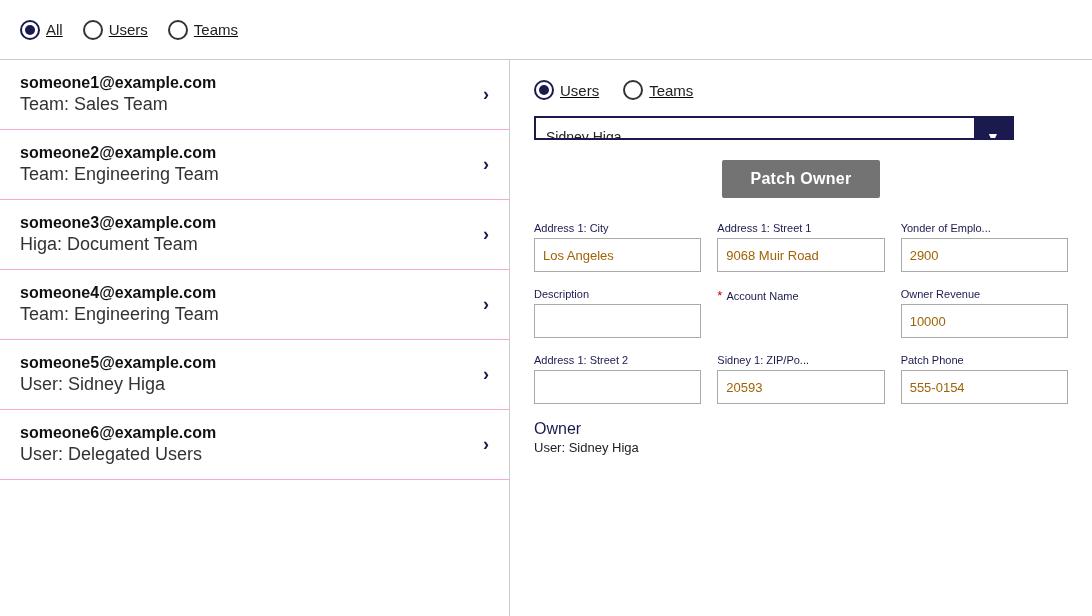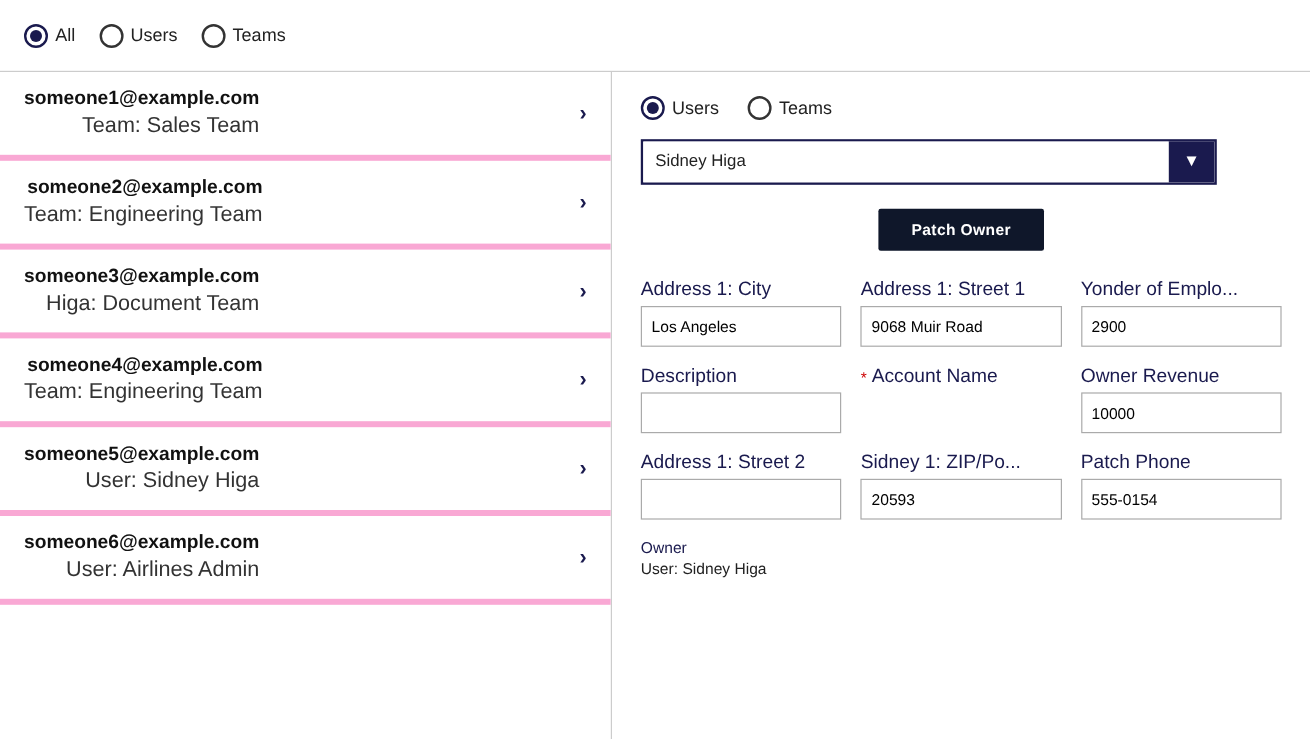--- a/index.html
+++ b/index.html
@@ -33,20 +33,21 @@
     .radio-group {
       display: flex;
       align-items: center;
       gap: 20px;
     }
     .radio-item {
       display: flex;
       align-items: center;
       gap: 6px;
       cursor: pointer;
+      text-decoration: underline;
     }
     .radio-circle {
       width: 20px;
       height: 20px;
       border-radius: 50%;
       border: 2px solid #333;
       display: flex;
       align-items: center;
       justify-content: center;
       background: #fff;
@@ -76,23 +77,22 @@
       width: 510px;
       background: #fff;
       border-right: 1px solid #ccc;
       overflow-y: auto;
     }
     .list-item {
       display: flex;
       align-items: center;
       justify-content: space-between;
       padding: 14px 20px;
-      border-bottom: 5px solid #f9a8d4;
+      border-bottom: 1px solid #f9a8d4;
       cursor: pointer;
-      text-align: right;
     }
     .list-item-text {}
     .list-item-email {
       font-size: 16px;
       font-weight: 600;
       color: #111;
     }
     .list-item-sub {
       font-size: 18px;
       color: #333;
@@ -120,24 +120,24 @@
       gap: 24px;
       margin-bottom: 16px;
     }
     .dropdown-row {
       display: flex;
       align-items: center;
       margin-bottom: 20px;
     }
     .dropdown-select {
       display: flex;
-      align-items: flex-end;
+      align-items: flex-start;
       border: 2px solid #1a1a4e;
       width: 480px;
-      height: 38px;
+      height: 24px;
       overflow: hidden;
     }
     .dropdown-value {
       flex: 1;
       padding: 0 10px;
       font-size: 14px;
       color: #222;
       background: #fff;
       line-height: 38px;
     }
@@ -151,69 +151,69 @@
       cursor: pointer;
       flex-shrink: 0;
     }
     .dropdown-arrow {
       color: #fff;
       font-size: 14px;
     }
     .patch-owner-btn {
       display: block;
       margin: 0 auto 24px auto;
-      background: #0f172a;
+      background: #737373;
       color: #fff;
       border: none;
       padding: 10px 28px;
-      font-size: 13px;
+      font-size: 16px;
       font-weight: 600;
       cursor: pointer;
       border-radius: 2px;
       letter-spacing: 0.3px;
     }
     .fields-grid {
       display: grid;
       grid-template-columns: 1fr 1fr 1fr;
       gap: 16px 16px;
     }
     .field-group {
       display: flex;
       flex-direction: column;
       gap: 4px;
     }
     .field-label {
-      font-size: 16px;
+      font-size: 11px;
       color: #1a1a4e;
       font-weight: 500;
     }
     .field-input {
       border: 1px solid #aaa;
       padding: 6px 8px;
       font-size: 13px;
-      color: #000000;
+      color: #a16207;
       background: #fff;
       width: 100%;
       height: 34px;
       outline: none;
     }
     .field-required {
       color: #c00;
       font-size: 13px;
       margin-right: 4px;
     }
     .field-label-row {
       display: flex;
       align-items: center;
     }
     .owner-section {
       margin-top: 16px;
     }
     .owner-label {
-      font-size: 13px;
+      font-size: 16px;
       color: #1a1a4e;
       font-weight: 500;
     }
     .owner-value {
       font-size: 13px;
       color: #222;
       margin-top: 2px;
     }
   </style>
 </head>
@@ -272,21 +272,21 @@
         <div class="list-item">
       <div class="list-item-text">
         <div class="list-item-email">someone5@example.com</div>
         <div class="list-item-sub">User: Sidney Higa</div>
       </div>
       <span class="chevron-right">›</span>
     </div>
         <div class="list-item">
       <div class="list-item-text">
         <div class="list-item-email">someone6@example.com</div>
-        <div class="list-item-sub">User: Airlines Admin</div>
+        <div class="list-item-sub">User: Delegated Users</div>
       </div>
       <span class="chevron-right">›</span>
     </div>
       </div>
 
     <div class="right-panel">
 
       <div class="right-radio-group">
         <div class="radio-item">
           <div class="radio-circle checked"></div>

